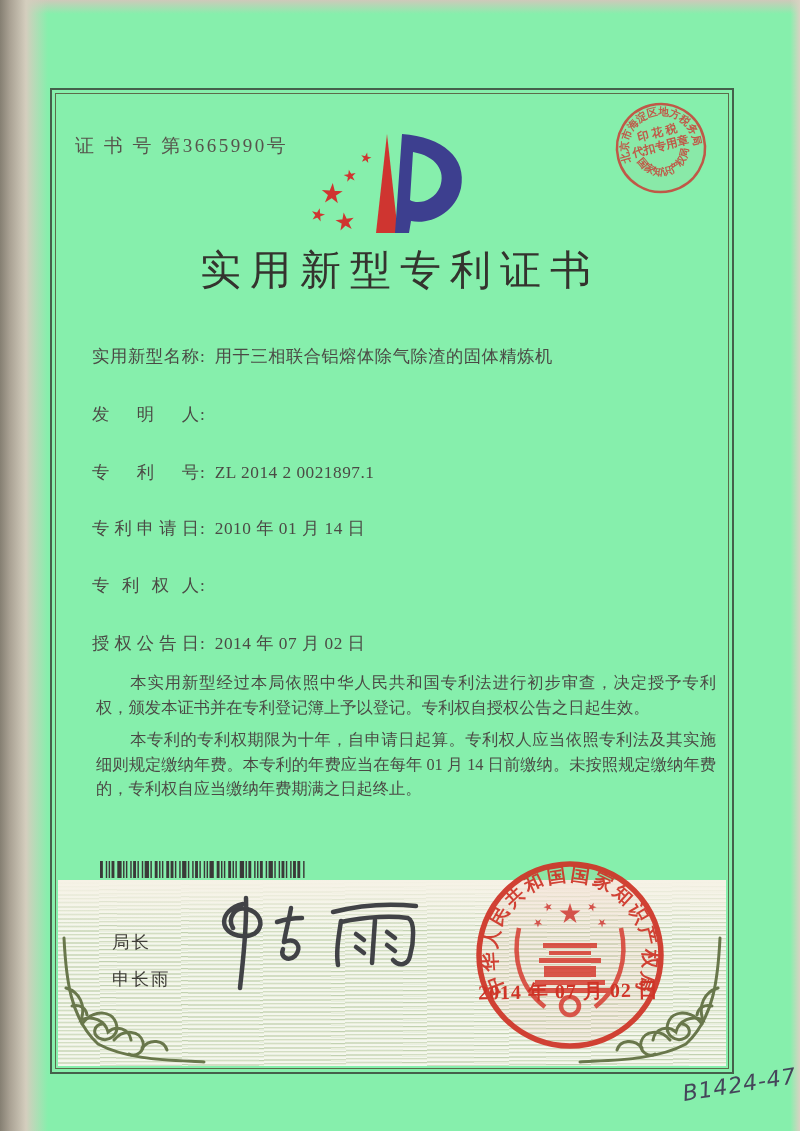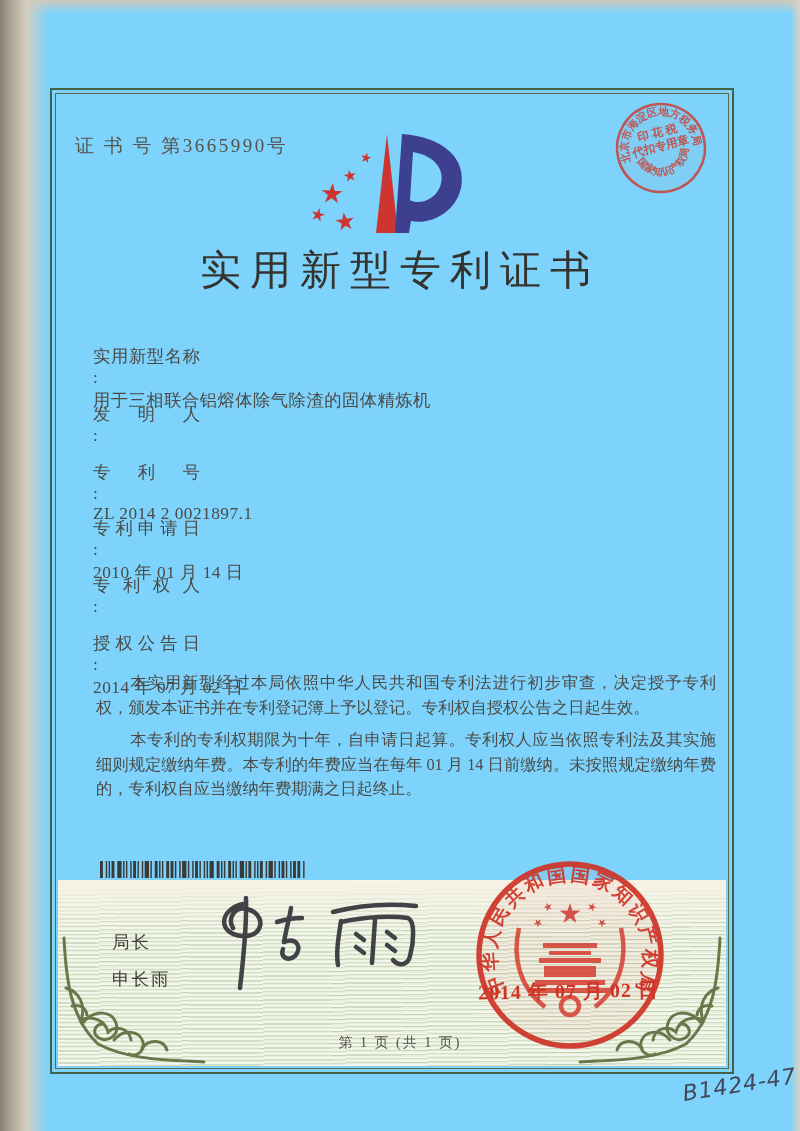--- a/index.html
+++ b/index.html
@@ -1,19 +1,19 @@
 <!DOCTYPE html>
 <html><head>
 <meta charset="utf-8">
 <style>
   html,body{margin:0;padding:0;}
   body{width:800px;height:1131px;position:relative;overflow:hidden;
        font-family:"Liberation Serif","DejaVu Serif",serif;
        background:#efe9da;}
-  .paper{position:absolute;inset:0;background:#7dd3fc;}
+  .paper{position:absolute;inset:0;background:#86efac;}
   .spine{position:absolute;left:0;top:0;bottom:0;width:48px;
          background:linear-gradient(90deg,#857f72 0,#aaa294 10px,#d4cebe 26px,rgba(246,242,230,0) 48px);}
   .top-shade{position:absolute;left:0;top:0;right:0;height:14px;
          background:linear-gradient(180deg,#cfc9ba,rgba(246,242,230,0));}
   .right-shade{position:absolute;right:0;top:0;bottom:0;width:10px;
          background:linear-gradient(270deg,#d9d3c3,rgba(246,242,230,0));}
 
   .frame{position:absolute;left:50px;top:88px;width:680px;height:982px;
          border:2.5px solid #45604b;}
   .frame-inner{position:absolute;inset:3px;border:1.5px solid #5c6b4a;}
@@ -35,21 +35,21 @@
 
   .logo{position:absolute;left:305px;top:128px;width:170px;height:112px;}
 
   .tax-stamp{position:absolute;left:591px;top:78px;width:140px;height:140px;
              transform:rotate(-14deg);opacity:.88;}
 
   .title{position:absolute;left:50px;top:243px;width:700px;text-align:center;
          font-size:41px;font-weight:400;color:#34332e;letter-spacing:9px;}
 
   .field{position:absolute;left:92px;width:630px;display:flex;align-items:baseline;
-         font-size:17.3px;color:#4b4a45;flex-direction:column;}
+         font-size:17.3px;color:#4b4a45;}
   .flabel{display:inline-block;width:107px;text-align:justify;text-align-last:justify;}
   .fcolon{margin:0 10px 0 1px;}
   .fvalue{letter-spacing:.5px;}
 
   .bodytext{position:absolute;left:88px;top:663px;width:636px;font-size:16.3px;
             line-height:24.6px;color:#4b4a45;text-align:justify;}
   .bodytext p{margin:8px;text-indent:2.1em;}
 
   .barcode{position:absolute;left:100px;top:861px;width:206px;height:17px;}
 
@@ -266,16 +266,15 @@
       <rect x="79" y="116" width="52" height="11"></rect>
       <rect x="70" y="130" width="70" height="5"></rect>
       <rect x="63" y="138" width="84" height="5"></rect>
       <circle cx="105" cy="156" r="9" fill="none" stroke="#d5382c" stroke-width="4.5"></circle>
       <path d="M54,78 C47,108 55,138 80,157" fill="none" stroke="#d5382c" stroke-width="4.5"></path>
       <path d="M156,78 C163,108 155,138 130,157" fill="none" stroke="#d5382c" stroke-width="4.5"></path>
     </g>
   </svg>
   <div class="seal-date">2014 年 07 月 02 日</div>
 
-  <div class="footer">第 1 页 (共 1 页)</div>
 
   <div class="hand-note">B1424-47</div>
 </div>
 
 </body></html>

